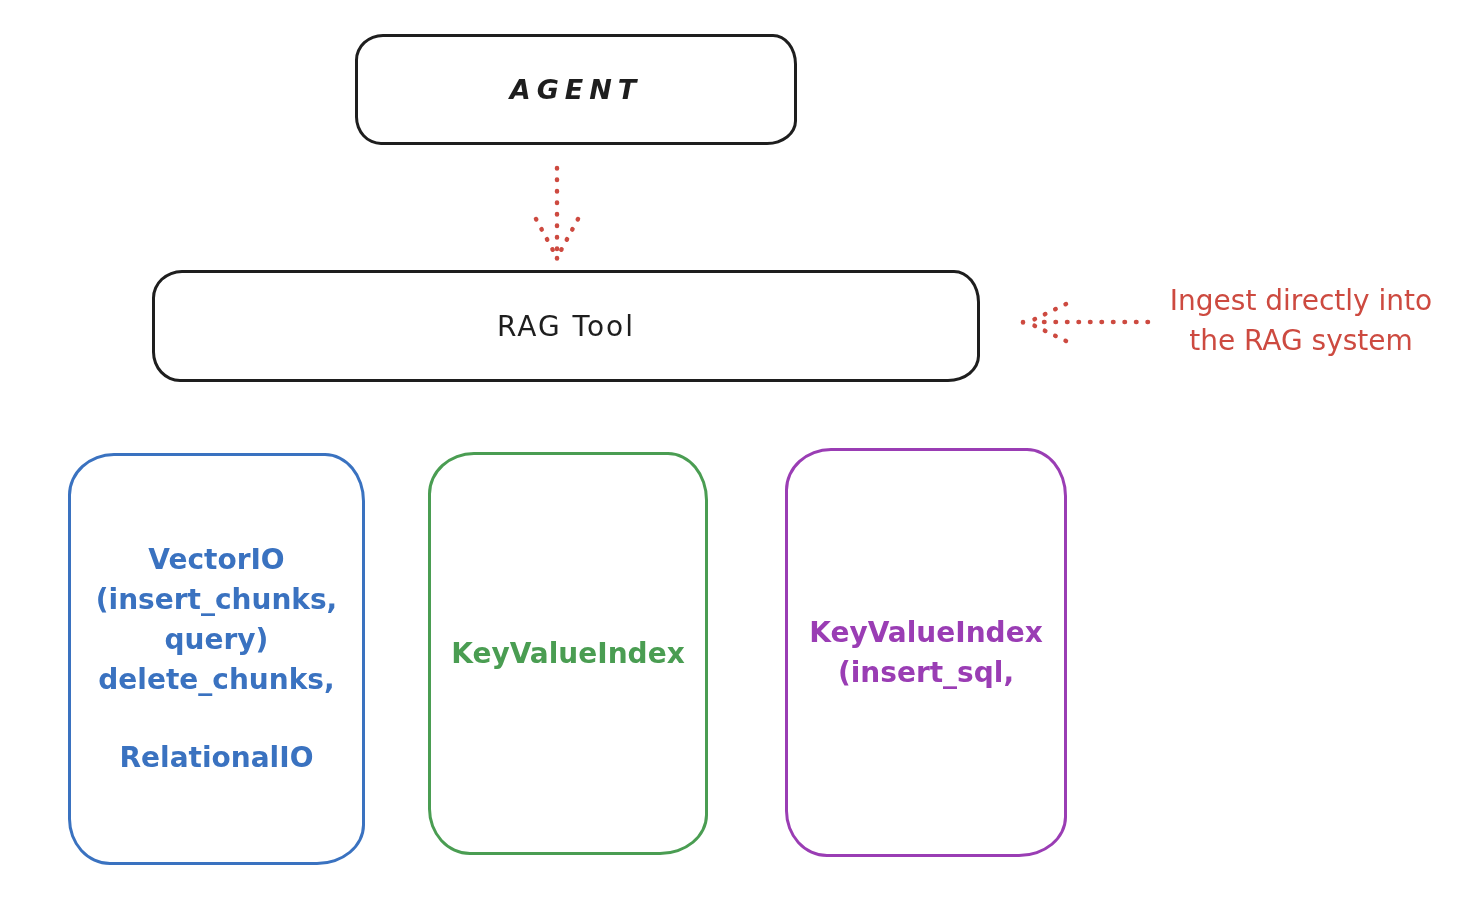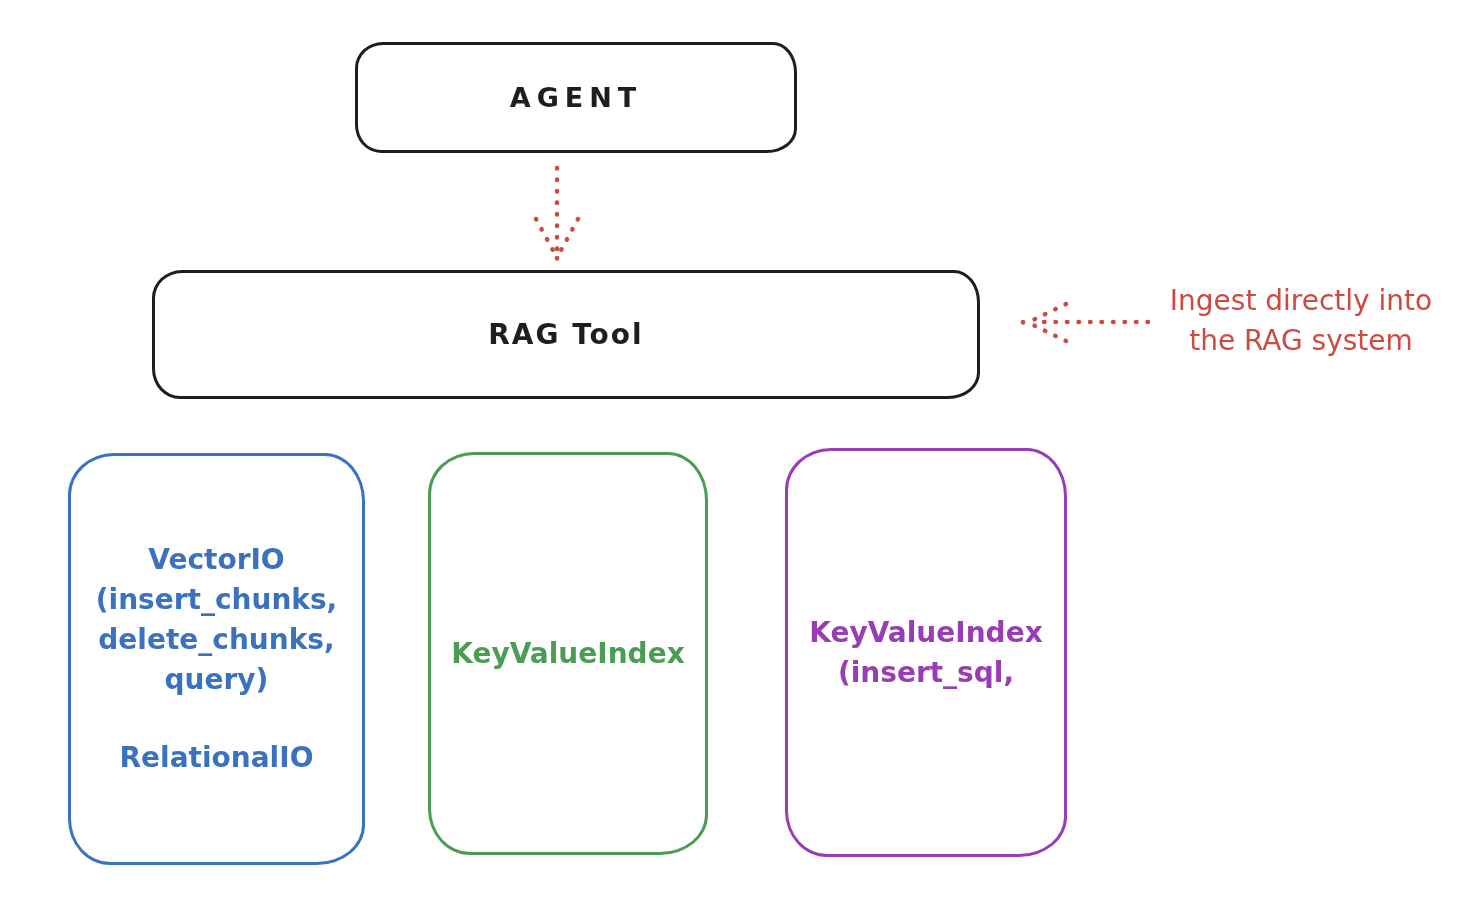--- a/index.html
+++ b/index.html
@@ -21,33 +21,34 @@
   .sketch-box {
     position: absolute;
     box-sizing: border-box;
     background: #ffffff;
     display: flex;
     align-items: center;
     justify-content: center;
     text-align: center;
   }
   .box-agent {
-    left: 355px; top: 42px; width: 442px; height: 111px;
+    left: 355px; top: 34px; width: 442px; height: 111px;
     border: 3.5px solid var(--ink);
     border-radius: 28px 24px 30px 26px / 26px 30px 24px 28px;
     font-size: 27px;
     font-weight: 600;
     letter-spacing: 6px;
+    font-style: italic;
   }
   .box-rag {
-    left: 152px; top: 270px; width: 828px; height: 129px;
+    left: 152px; top: 270px; width: 828px; height: 112px;
     border: 3.5px solid var(--ink);
     border-radius: 30px 26px 32px 28px / 28px 32px 26px 30px;
     font-size: 28px;
-    font-weight: 700;
+    font-weight: 400;
     letter-spacing: 2px;
   }
 
   .backend-box {
     border: 3px solid var(--c);
     color: var(--c);
     border-radius: 46px 40px 48px 42px / 42px 48px 40px 46px;
     font-size: 28px;
     font-weight: 600;
   }
@@ -130,22 +131,22 @@
   <div class="annotation">
     <div>Ingest directly into</div>
     <div>the RAG system</div>
   </div>
 
   <div class="sketch-box backend-box blue">
     <div class="backend-text">
       <div class="io-block">
         <div>VectorIO</div>
         <div>(insert_chunks,</div>
+        <div>query)</div>
         <div>delete_chunks,</div>
-        <div>query)</div>
       </div>
       <div class="index-label">RelationalIO</div>
     </div>
   </div>
 
   <div class="sketch-box backend-box green">
     <div class="backend-text">
       <div class="index-label">KeyValueIndex</div>
     </div>
   </div>

